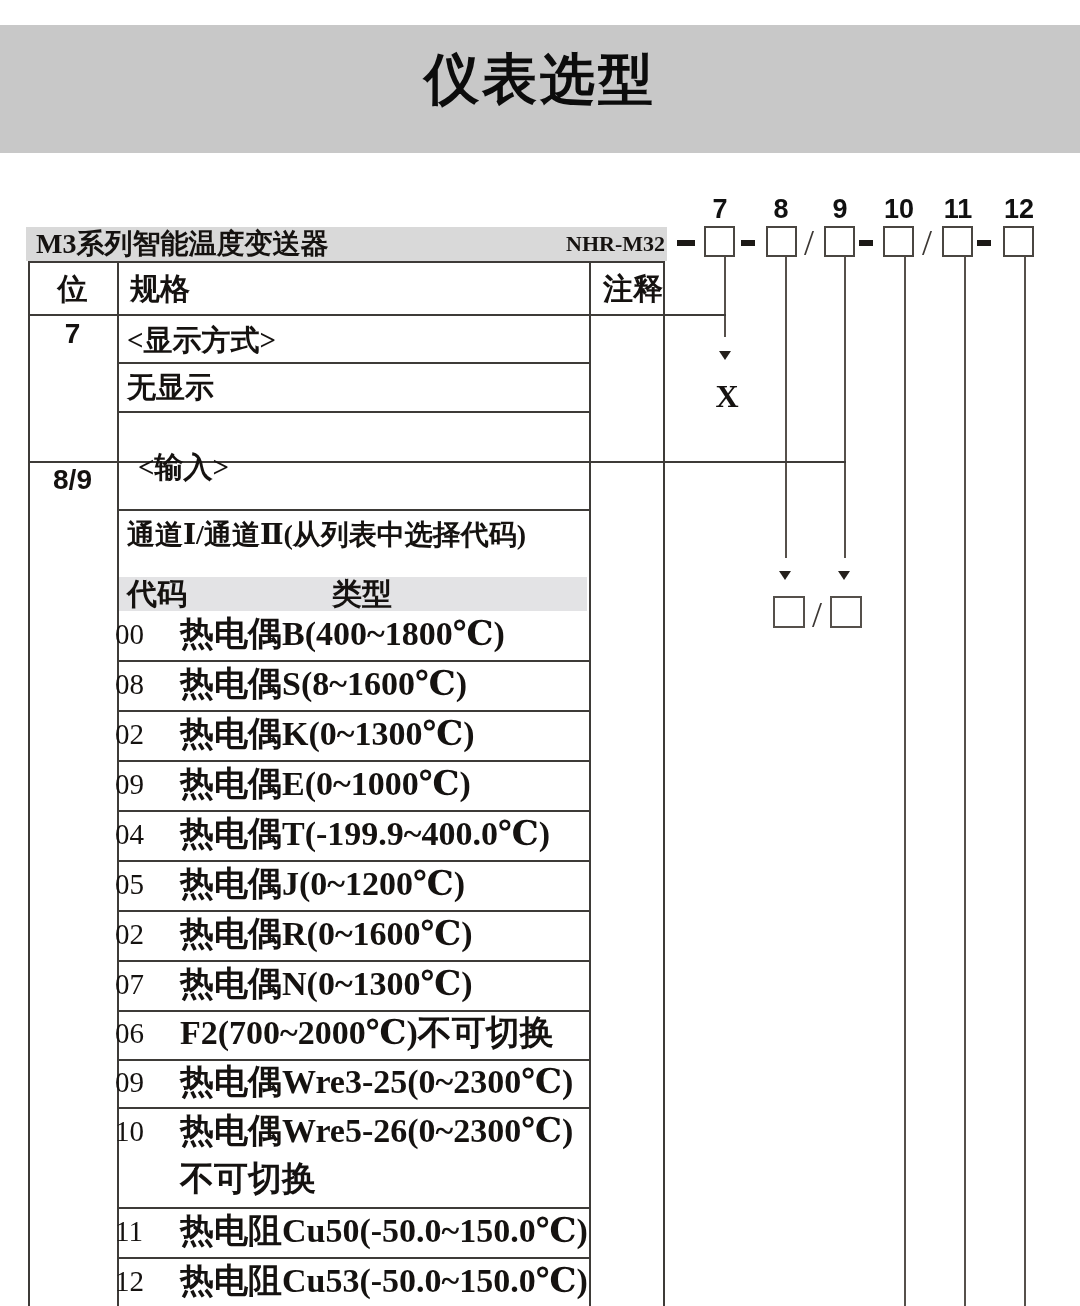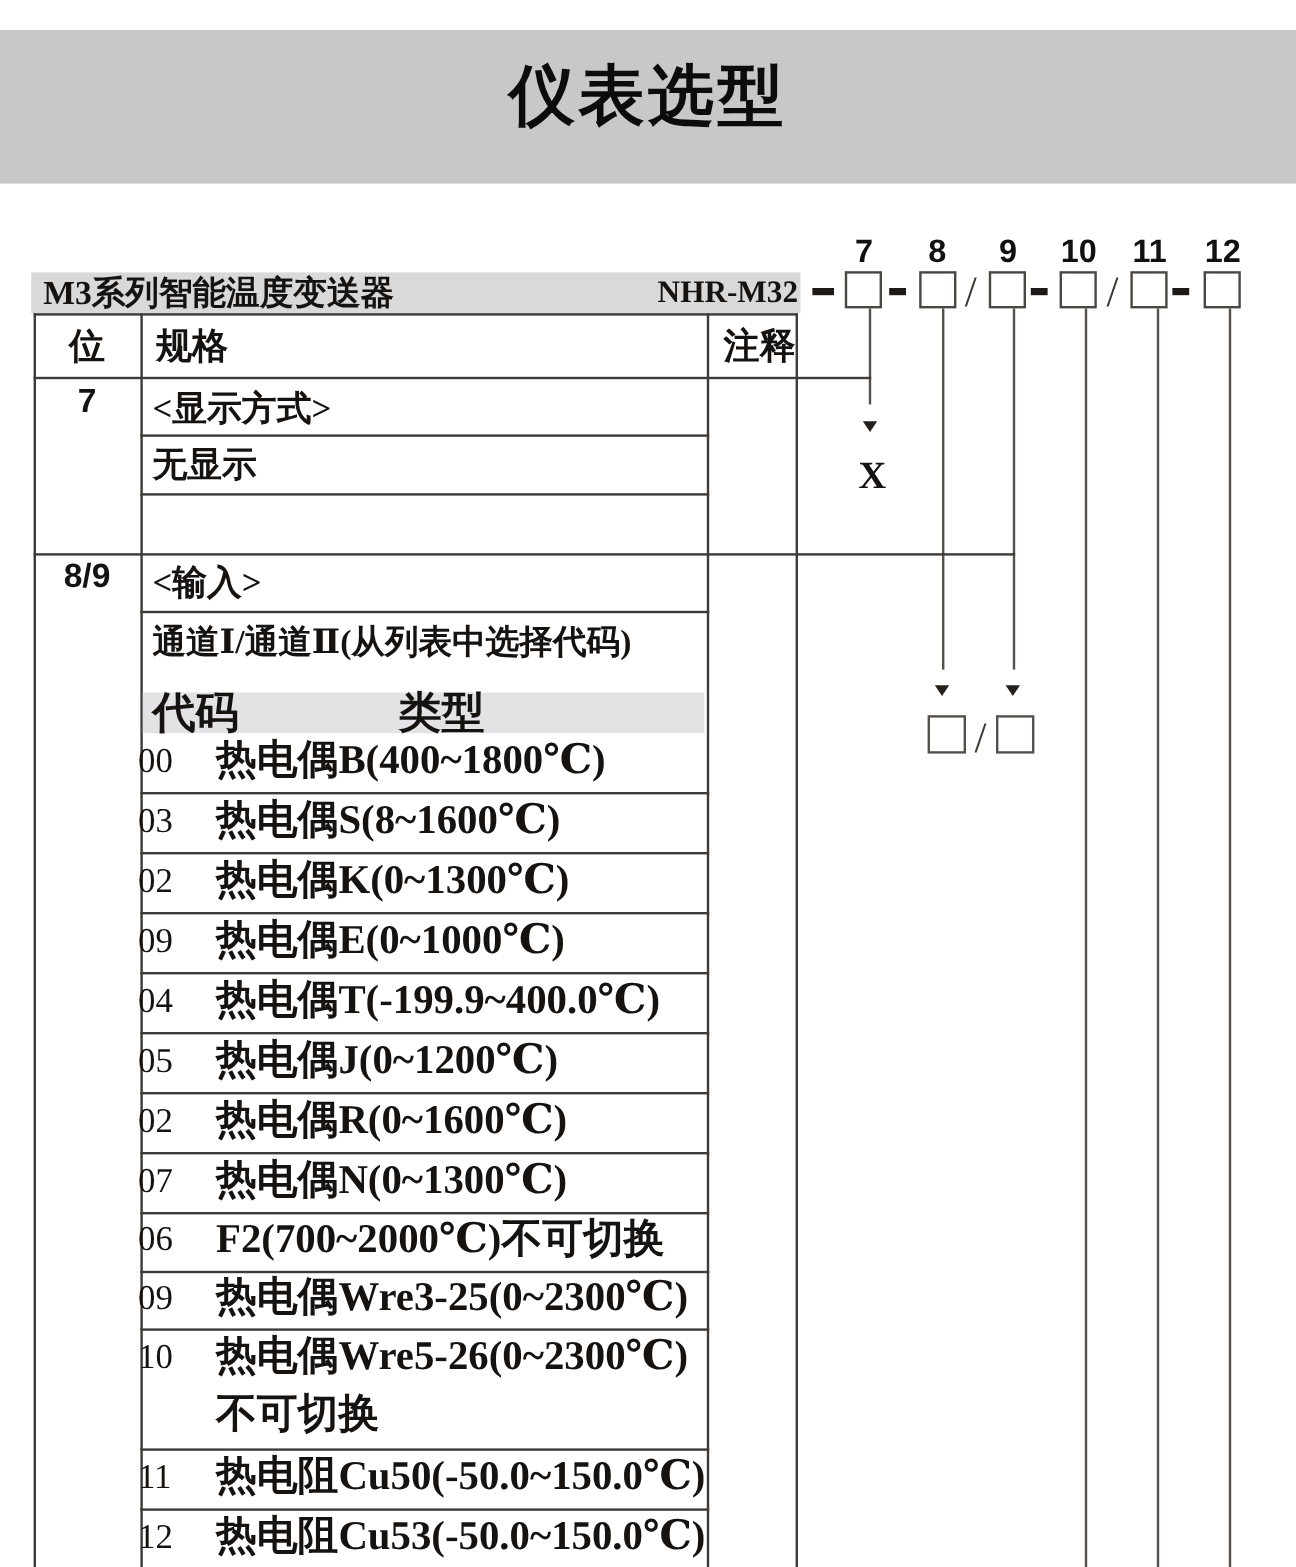--- a/index.html
+++ b/index.html
@@ -12,39 +12,39 @@
              font-weight:700;font-size:55px;letter-spacing:3px;color:#0c0c0c;}
   #banner .s{position:absolute;left:0;top:82px;width:100%;font-family:"Liberation Sans","DejaVu Sans",sans-serif;
              font-weight:400;font-size:20px;letter-spacing:0.5px;color:#1e1e1e;}
   
   .digit{top:194px;width:44px;text-align:center;font-family:"Liberation Sans","DejaVu Sans",sans-serif;
          font-weight:700;font-size:27px;color:#111;}
   
   #modelband{left:26px;top:227px;width:641px;height:34px;background:#d9d9d9;display:flex;
              align-items:center;justify-content:space-between;padding:0;box-sizing:border-box;}
   #modelband .series{font-weight:700;font-size:28px;margin-left:10px;white-space:nowrap;}
-  #modelband .code{font-weight:700;font-size:26px;margin-right:2px;white-space:nowrap;}
+  #modelband .code{font-weight:700;font-size:22px;margin-right:2px;white-space:nowrap;}
   
   .codebox{top:226px;width:31px;height:31px;border:2px solid #4a4641;background:#fff;box-sizing:border-box;}
   .dash{height:6px;background:#1c1916;top:240px;}
   .slash{top:222px;width:22px;text-align:center;font-size:36px;font-weight:400;color:#3c3733;}
   .vline{width:2px;background:#56504b;}
   .hline{height:2px;background:#3e3b38;}
   .tri{width:0;height:0;border-left:6px solid transparent;border-right:6px solid transparent;
        border-top:9px solid #25201c;}
   #xval{left:707px;top:378px;width:40px;text-align:center;font-size:32px;font-weight:600;}
   .minibox{top:596px;width:32px;height:32px;border:2px solid #55504b;background:#fff;box-sizing:border-box;}
   #pairslash{left:806px;top:594px;width:22px;text-align:center;font-size:36px;color:#3c3733;}
   
   .hdr{top:269px;font-weight:700;font-size:30px;line-height:40px;white-space:nowrap;}
   .posnum{left:28px;width:89px;text-align:center;font-family:"Liberation Sans","DejaVu Sans",sans-serif;
           font-weight:700;font-size:28px;}
   .spec{left:127px;font-weight:700;font-size:29px;white-space:nowrap;}
   #codeband{left:119px;top:577px;width:468px;height:34px;background:#e3e3e5;}
-  #codeband span{position:absolute;top:0;line-height:34px;font-weight:700;font-size:36px;white-space:nowrap;}
+  #codeband span{position:absolute;top:0;line-height:34px;font-weight:700;font-size:30px;white-space:nowrap;}
   .crow{left:0;top:0;height:44px;}
   .cnum{position:absolute;left:115px;width:56px;font-weight:400;font-size:29px;line-height:38px;}
   .ctype{position:absolute;left:180px;font-weight:700;font-size:34px;line-height:38px;white-space:nowrap;}
 </style>
 </head>
 <body>
 
 <div id="canvas">
 
   <div id="banner" class="abs">
@@ -118,34 +118,34 @@
 
   <div class="abs hdr" style="left:28px;width:89px;text-align:center;">位</div>
   <div class="abs hdr" style="left:130px;">规格</div>
   <div class="abs hdr" style="left:589px;width:74px;text-align:right;">注释</div>
 
   <div class="abs posnum" style="top:318px;">7</div>
   <div class="abs spec" style="top:321px;">&lt;显示方式&gt;</div>
   <div class="abs spec" style="top:368px;">无显示</div>
 
   <div class="abs posnum" style="top:464px;">8/9</div>
-  <div class="abs spec" style="top:466px;">&lt;输入&gt;</div>
+  <div class="abs spec" style="top:448px;margin-left:11px;">&lt;输入&gt;</div>
   <div class="abs spec" style="top:516px;font-size:28px;">通道Ⅰ/通道Ⅱ(从列表中选择代码)</div>
 
   <div id="codeband" class="abs">
     <span style="left:8px;">代码</span>
     <span style="left:213px;">类型</span>
   </div>
 
   <div class="abs crow" style="top:615px;">
     <span class="cnum">00</span>
     <span class="ctype">热电偶B(400~1800℃)</span>
   </div>
   <div class="abs crow" style="top:665px;">
-    <span class="cnum">03</span>
+    <span class="cnum">08</span>
     <span class="ctype">热电偶S(8~1600℃)</span>
   </div>
   <div class="abs crow" style="top:715px;">
     <span class="cnum">02</span>
     <span class="ctype">热电偶K(0~1300℃)</span>
   </div>
   <div class="abs crow" style="top:765px;">
     <span class="cnum">09</span>
     <span class="ctype">热电偶E(0~1000℃)</span>
   </div>

